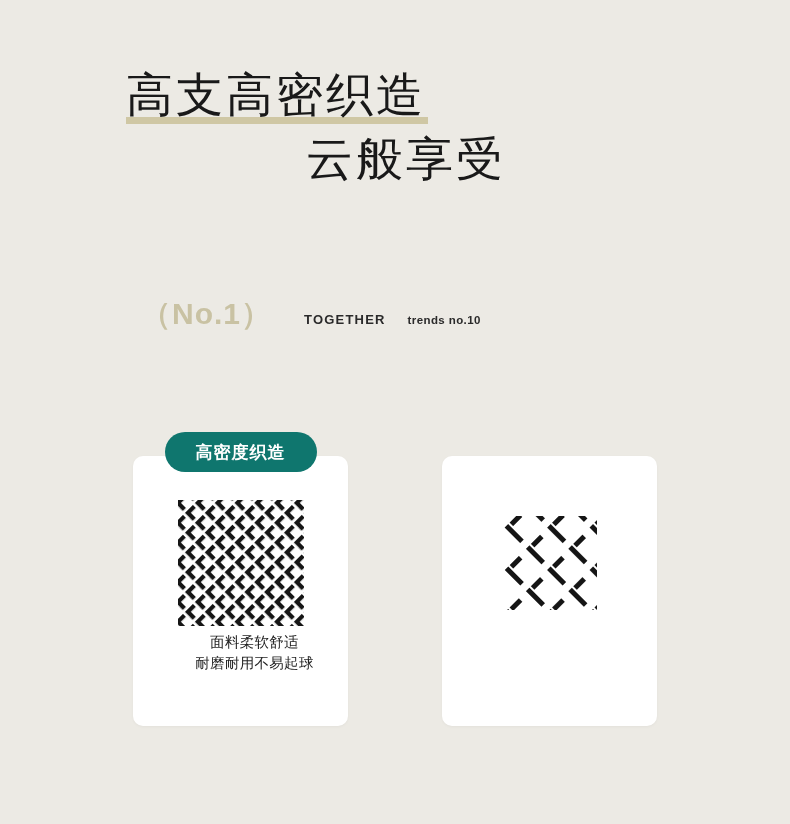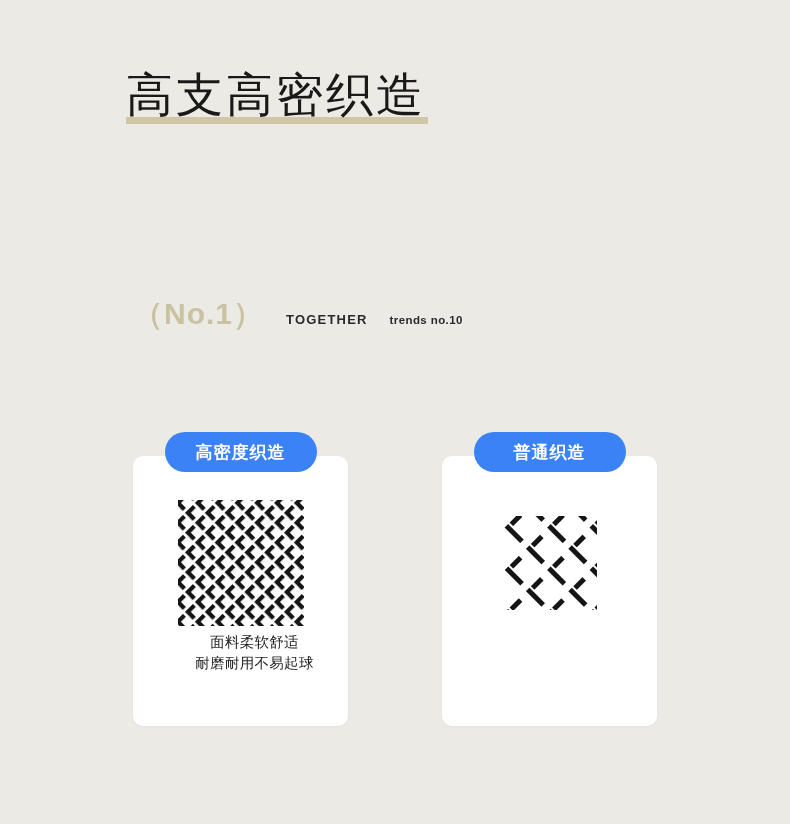--- a/index.html
+++ b/index.html
@@ -76,28 +76,29 @@
     display: flex;
     align-items: baseline;
   }
   .no-badge {
     font-family: "Liberation Sans", sans-serif;
     font-size: 30px;
     font-weight: 700;
     color: #c9c2a3;
     letter-spacing: 1px;
     white-space: nowrap;
+    margin-left: 8px;
   }
   .together-label {
     font-family: "Liberation Sans", sans-serif;
     font-size: 13px;
     font-weight: 700;
     color: #2a2a2a;
     letter-spacing: 1.2px;
-    margin-left: 22px;
+    margin-left: 32px;
     white-space: nowrap;
   }
   .trends-label {
     font-family: "Liberation Sans", sans-serif;
     font-size: 11.5px;
     font-weight: 700;
     color: #2a2a2a;
     letter-spacing: 0.4px;
     margin-left: 22px;
     white-space: nowrap;
@@ -130,21 +131,21 @@
     box-shadow: 0 1px 3px rgba(0,0,0,0.04);
   }
   .card-tag {
     position: absolute;
     left: 50%;
     transform: translateX(-50%);
     top: 0;
     min-width: 152px;
     height: 40px;
     border-radius: 20px;
-    background: #3b82f6;
+    background: #0f766e;
     color: #ffffff;
     font-family: "Liberation Sans", sans-serif;
     font-size: 17px;
     font-weight: 700;
     letter-spacing: 1px;
     display: flex;
     align-items: center;
     justify-content: center;
     z-index: 2;
     padding: 0 16px;
@@ -173,20 +174,21 @@
   }
   .card-caption div { white-space: nowrap; padding-left: 28px; }
 </style>
 </head>
 <body>
 
 <div class="page">
 
   <div class="headline">
     <span class="headline-line headline-line-1">高支高密织造</span>
+    <span class="headline-line headline-line-2">云般享受</span>
   </div>
 
 
   <div class="badge-row">
     <span class="no-badge">（No.1）</span>
     <span class="together-label">TOGETHER</span>
     <span class="trends-label">trends no.10</span>
   </div>
 
   <div class="cards">
@@ -207,21 +209,20 @@
         </svg>
       </div>
       <div class="card-caption">
         <div>面料柔软舒适</div>
         <div>耐磨耐用不易起球</div>
       </div>
     </div>
 
     <div class="card">
       <div class="card-body"></div>
-      <div class="card-tag">普通织造</div>
       <div class="weave">
         <svg width="126" height="126" viewBox="0 0 126 126" aria-hidden="true">
           <defs>
             <pattern id="looseWeave" width="30" height="30" patternUnits="userSpaceOnUse" patternTransform="rotate(45)">
               <rect x="2" y="2" width="22" height="5" fill="#151515"></rect>
               <rect x="2" y="17" width="5" height="22" fill="#151515"></rect>
               <rect x="17" y="2" width="5" height="5" fill="#151515"></rect>
             </pattern>
             <clipPath id="looseClip">
               <rect x="16" y="16" width="94" height="94"></rect>

